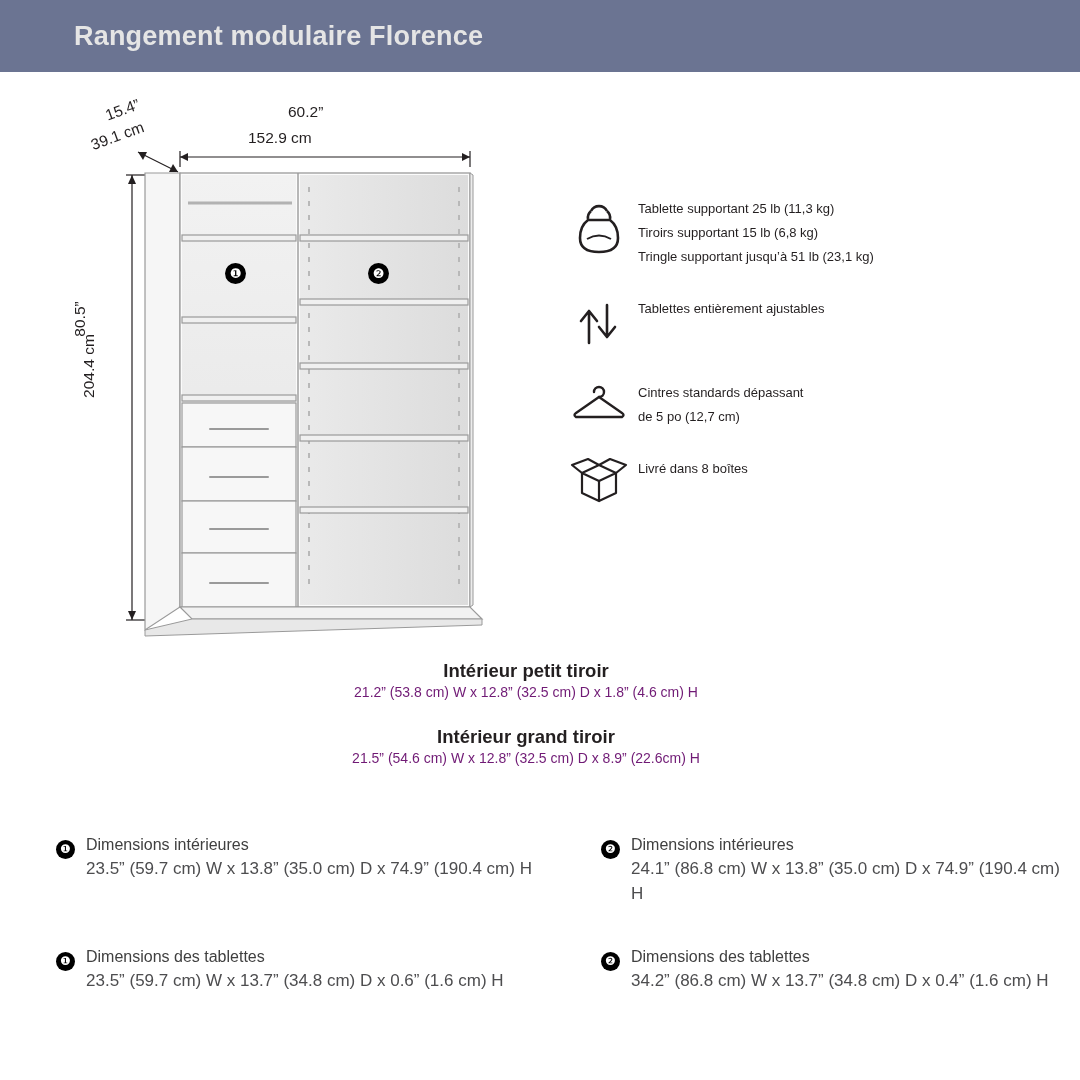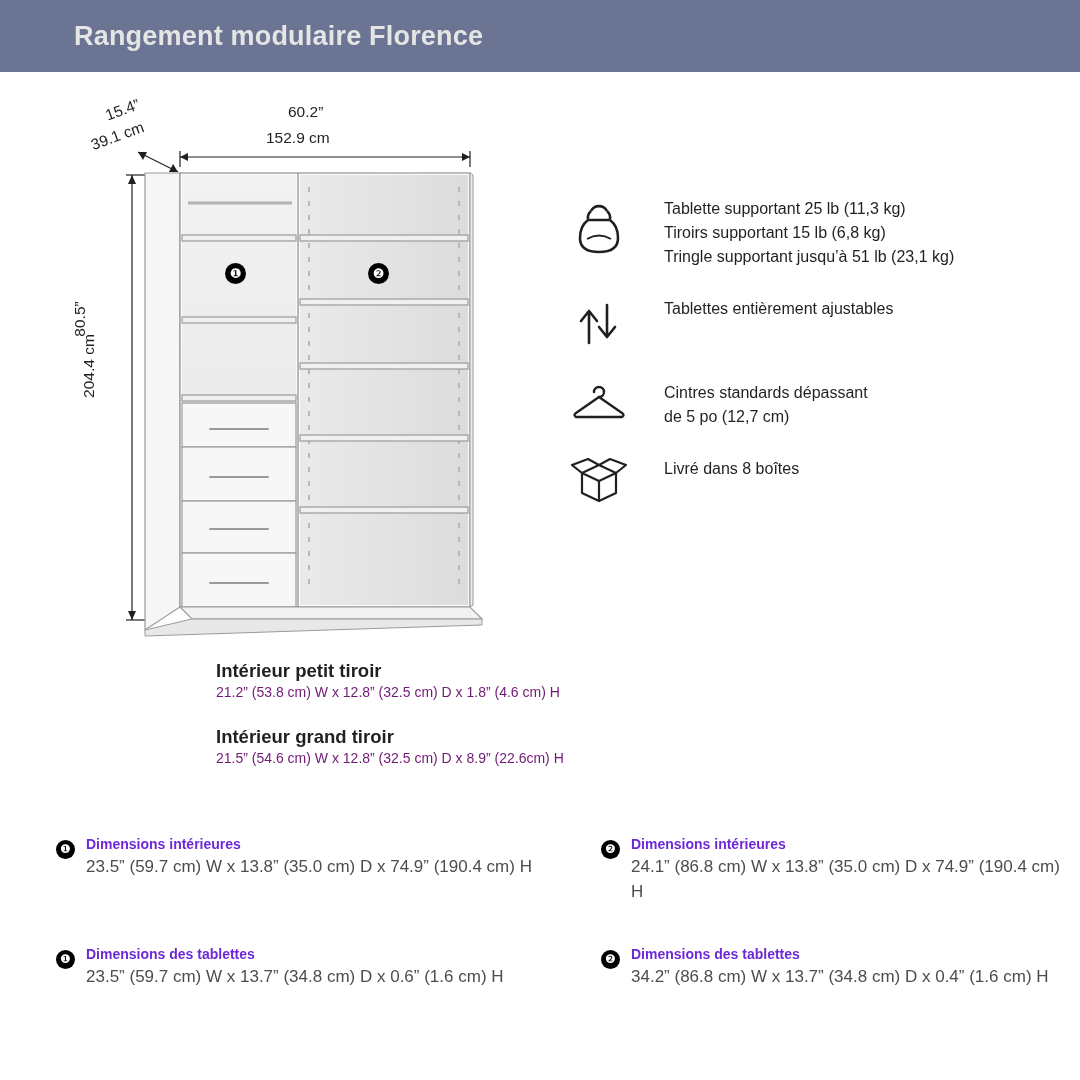--- a/index.html
+++ b/index.html
@@ -31,49 +31,49 @@
   #product-area {
     position:absolute; left:70px; top:95px; width:470px; height:545px;
   }
 
   
   .dimtext { position:absolute; font-size:15.5px; color:#231f20; white-space:nowrap; }
 
   #dim-depth-in  { left:35px;  top:6px;  transform:rotate(-20deg); }
   #dim-depth-cm  { left:20px;  top:32px; transform:rotate(-20deg); }
   #dim-width-in  { left:218px; top:8px; }
-  #dim-width-cm  { left:196px; top:34px; }
+  #dim-width-cm  { left:178px; top:34px; }
   #dim-height-in { left:-8px;  top:215px; transform:rotate(-90deg); }
   #dim-height-cm { left:-13px; top:262px; transform:rotate(-90deg); }
 
   
   #features { position:absolute; left:560px; top:195px; width:500px; }
   .feature { position:relative; display:flex; align-items:flex-start; margin-bottom:26px; }
   .feature .ficon { width:78px; min-width:78px; display:flex; justify-content:center; align-items:center; }
-  .feature .ftext { font-size:16px; line-height:24px; color:#231f20; padding-top:2px;margin-left:26px; }
-
-  
-  #drawer-info { position:absolute; left:216px; top:660px; width:620px; }
+  .feature .ftext { font-size:13px; line-height:24px; color:#231f20; padding-top:2px; }
+
+  
+  #drawer-info { position:absolute; left:216px; top:660px; width:620px;text-align:center; }
   .di-title { font-size:18.5px; font-weight:bold; color:#231f20; margin-bottom:2px; }
   .di-sub   { font-size:14px; color:#701a75; margin-bottom:26px; }
 
   
   #specs {
     position:absolute; left:56px; top:836px; width:1010px;
     display:grid; grid-template-columns:545px 465px; grid-row-gap:42px;
   }
   .spec { position:relative; padding-left:30px; }
   .spec .badge {
     position:absolute; left:0; top:4px;
     width:19px; height:19px; border-radius:50%;
     background:#000; color:#fff;
     font-size:12px; line-height:19px; text-align:center;
     font-family:"DejaVu Sans", sans-serif;
   }
-  .spec .s-title { font-size:14px; font-weight:bold; color:#6d28d9; margin-bottom:2px; }
+  .spec .s-title { font-size:16px; font-weight:normal; color:#404040; margin-bottom:2px; }
   .spec .s-sub   { font-size:17px; color:#4d4d4f; line-height:25px; max-width:450px; }
 
   
   .callout {
     position:absolute; width:21px; height:21px; border-radius:50%;
     background:#000; color:#fff; font-size:13px; line-height:21px;
     text-align:center; font-family:"DejaVu Sans", sans-serif;
   }
   #callout-1 { left:155px; top:168px; }
   #callout-2 { left:298px; top:168px; }

